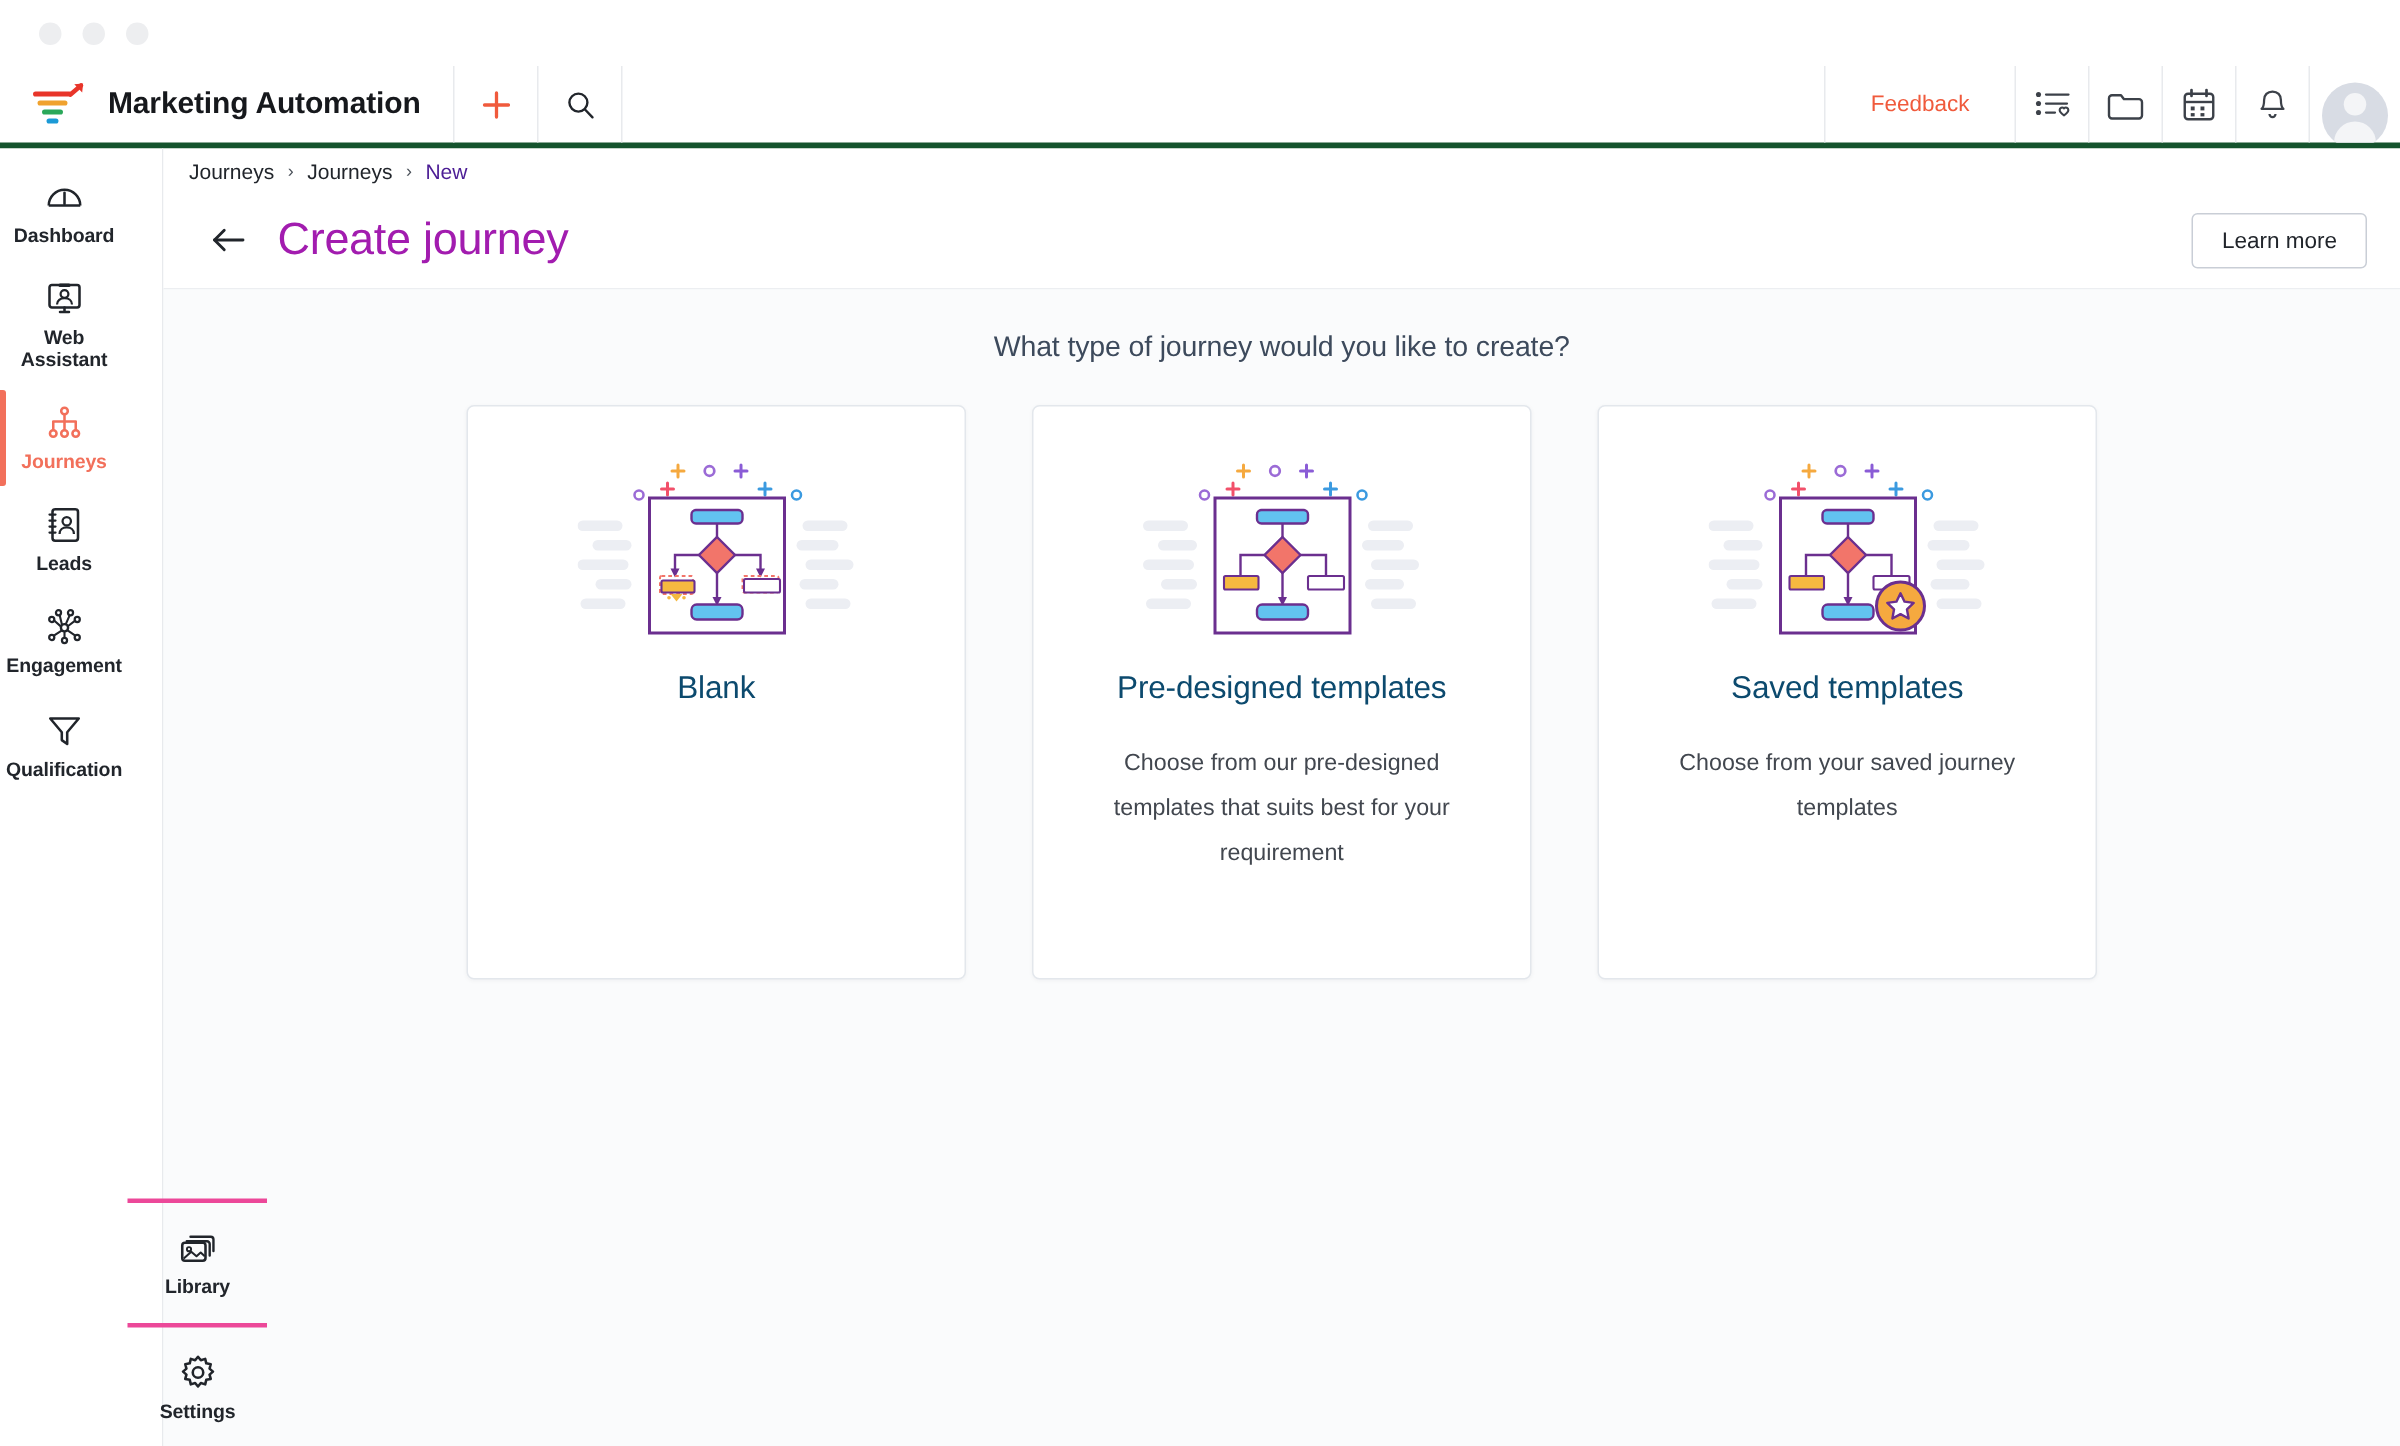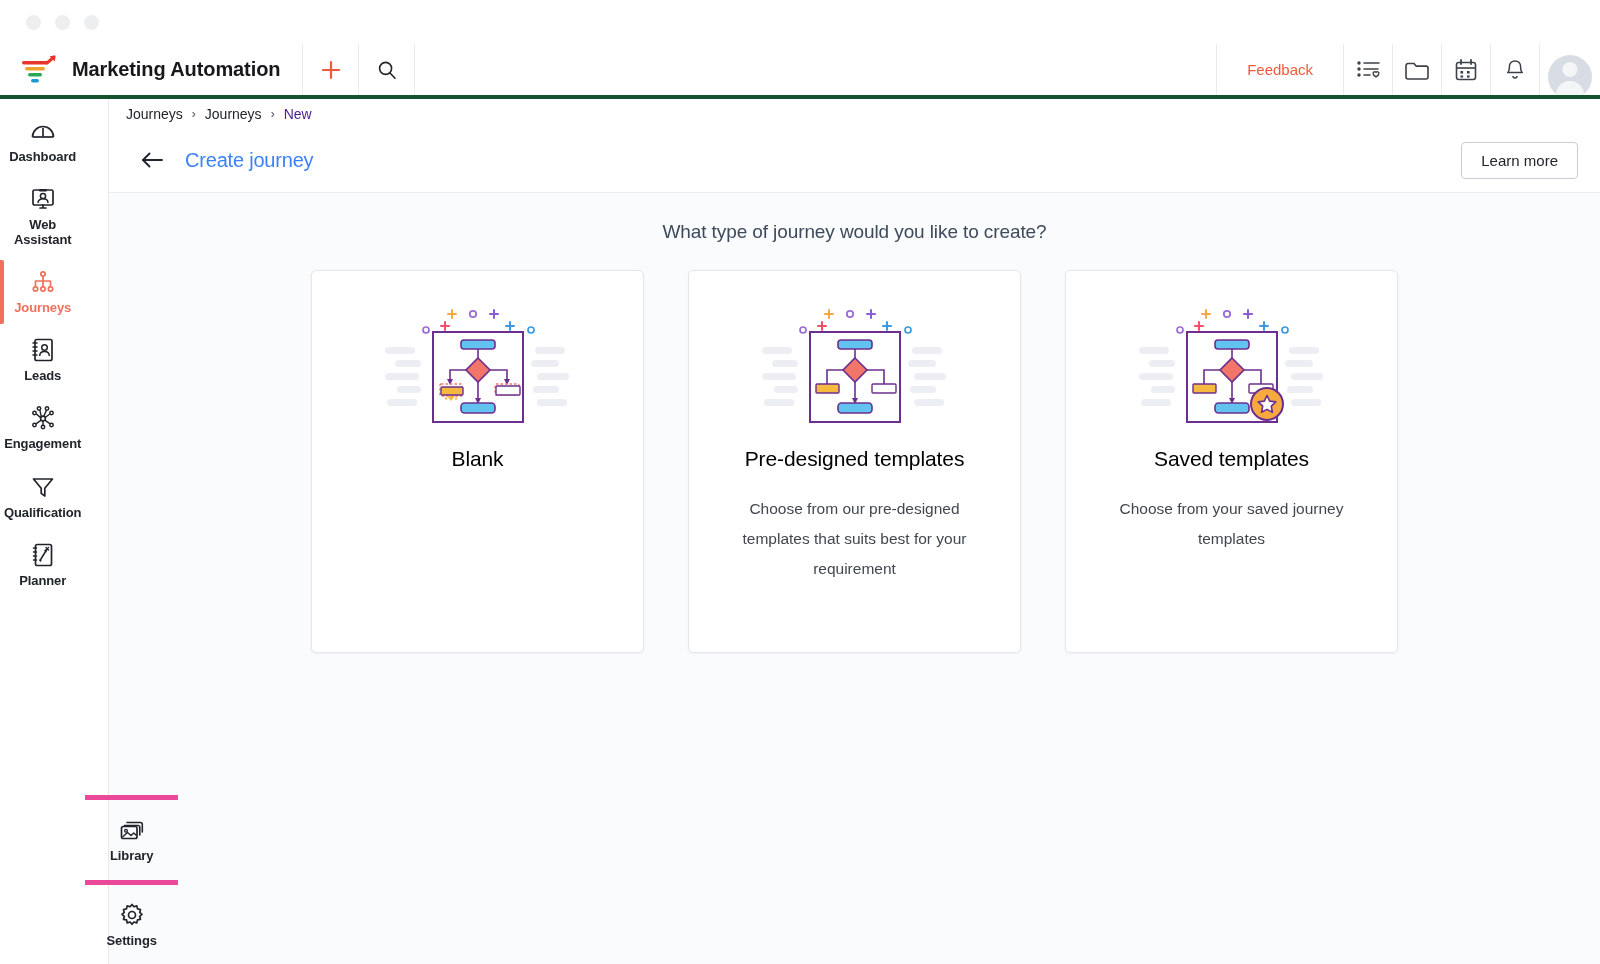--- a/index.html
+++ b/index.html
@@ -90,21 +90,21 @@
   .nav-item .nav-label {
     font-size: 13px; font-weight: 700; letter-spacing: -0.1px;
     text-align: center; line-height: 1.1;
   }
   .nav-item.active { color: #f2705b; }
   .nav-item.active::before {
     content: ""; position: absolute; left: 0; top: 2px; bottom: 2px;
     width: 4px; background: #f2705b; border-radius: 0 2px 2px 0;
   }
   .nav-bottom { margin-top: auto; }
-  .nav-bottom .nav-item { border-top: 5px solid #ec4899; padding: 16px 21px 16px; }
+  .nav-bottom .nav-item { border-top: 3px solid #ec4899; padding: 16px 21px 16px; }
   .nav-icon { width: 28px; height: 28px; display: block; }
 
   
   .main { flex: 1; display: flex; flex-direction: column; min-width: 0; }
 
   .breadcrumb {
     height: 29px; display: flex; align-items: center; gap: 9px;
     padding: 0 0 0 17px; background: #ffffff;
     font-size: 14px; color: #21252b;
   }
@@ -116,21 +116,21 @@
     height: 65px; background: #ffffff;
     border-bottom: 1px solid #eceef1;
     display: flex; align-items: center;
     padding: 0 22px 0 28px;
   }
   .back-btn {
     width: 30px; height: 30px; display: flex; align-items: center;
     justify-content: center; cursor: pointer; margin-right: 18px;
   }
   .page-title {
-    font-size: 20px; color: #3b82f6; font-weight: 400; letter-spacing: -0.2px;
+    font-size: 30px; color: #a21caf; font-weight: 400; letter-spacing: -0.2px;
   }
   .head-spacer { flex: 1; }
   .learn-more {
     border: 1px solid #c9ced6; background: #ffffff; border-radius: 4px;
     padding: 9px 19px; font-size: 15px; color: #21252b; cursor: pointer;
     font-family: "Liberation Sans", sans-serif;
   }
 
   
   .content {
@@ -146,21 +146,21 @@
   }
   .card {
     width: 333px; height: 383px;
     background: #ffffff; border: 1px solid #e3e7ec; border-radius: 5px;
     box-shadow: 0 1px 3px rgba(20,30,50,0.045);
     display: flex; flex-direction: column; align-items: center;
     padding: 34px 26px 20px; cursor: pointer;
   }
   .card-illus { width: 186px; height: 120px; display: block; }
   .card-title {
-    margin-top: 22px; font-size: 21px; color: #000000; font-weight: 400;
+    margin-top: 22px; font-size: 21px; color: #0c4a6e; font-weight: 400;
     text-align: center; letter-spacing: -0.1px;
   }
   .card-desc {
     margin-top: 23px; font-size: 15.5px; color: #42474f;
     text-align: center; line-height: 30px; max-width: 280px;
   }
 </style>
 </head>
 <body>
 
@@ -307,32 +307,20 @@
         <span class="nav-label">Engagement</span>
       </div>
 
       <div class="nav-item">
         <svg class="nav-icon" viewBox="0 0 28 28">
           <path d="M4.5 6 H23.5 L15.8 15.2 V23 L12.2 20.4 V15.2 Z" fill="none" stroke="#21252b" stroke-width="1.7" stroke-linejoin="round"></path>
         </svg>
         <span class="nav-label">Qualification</span>
       </div>
 
-      <div class="nav-item">
-        <svg class="nav-icon" viewBox="0 0 28 28">
-          <rect x="6.5" y="3.5" width="16" height="21" rx="1.8" fill="none" stroke="#21252b" stroke-width="1.7"></rect>
-          <path d="M4.5 7 H7.5 M4.5 11 H7.5 M4.5 15 H7.5 M4.5 19 H7.5" stroke="#21252b" stroke-width="1.5" stroke-linecap="round"></path>
-          <path d="M11 19.5 L17.5 9" stroke="#21252b" stroke-width="1.5" stroke-linecap="round"></path>
-          <path d="M14.8 9.2 L18 8.3 L17.3 11.6 Z" fill="#21252b"></path>
-          <path d="M10.3 18.2 L11.2 21 L12.9 19.6 Z" fill="#21252b"></path>
-          <path d="M17 6.5 L19.5 9" stroke="#21252b" stroke-width="1.3" stroke-linecap="round"></path>
-          <path d="M19.5 6.5 L17 9" stroke="#21252b" stroke-width="1.3" stroke-linecap="round"></path>
-        </svg>
-        <span class="nav-label">Planner</span>
-      </div>
     </div>
 
     <div class="nav-bottom">
       <div class="nav-item">
         <svg class="nav-icon" viewBox="0 0 28 28">
           <path d="M9 6.5 H22.5 a1.8 1.8 0 0 1 1.8 1.8 V16" fill="none" stroke="#21252b" stroke-width="1.6" stroke-linecap="round"></path>
           <path d="M6.5 9.5 H20 a1.8 1.8 0 0 1 1.8 1.8 V19" fill="none" stroke="#21252b" stroke-width="1.6" stroke-linecap="round"></path>
           <rect x="3.5" y="10.5" width="15.5" height="12" rx="1.8" fill="none" stroke="#21252b" stroke-width="1.7"></rect>
           <circle cx="8" cy="14.8" r="1.4" fill="none" stroke="#21252b" stroke-width="1.3"></circle>
           <path d="M4.5 21 L9.5 16.5 L13 19.5 L15.8 17 L18.5 19.5" fill="none" stroke="#21252b" stroke-width="1.4" stroke-linejoin="round"></path>

